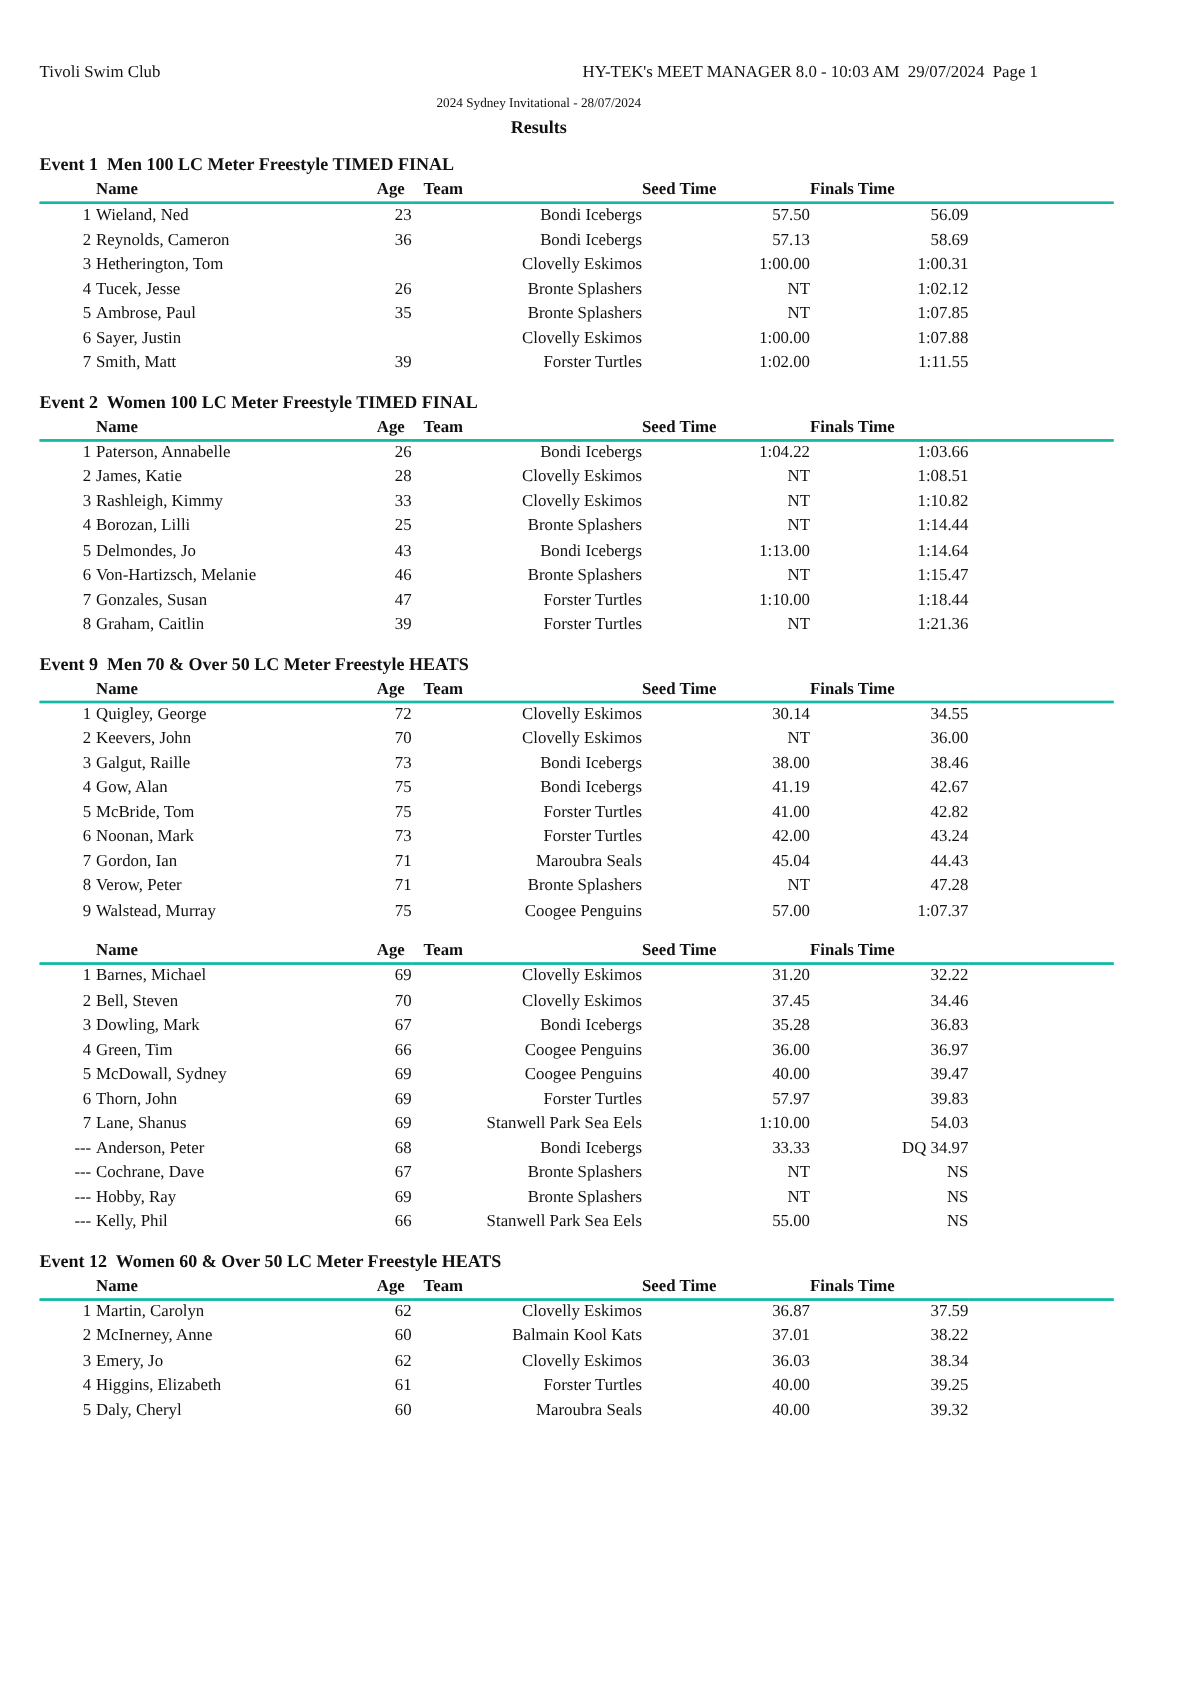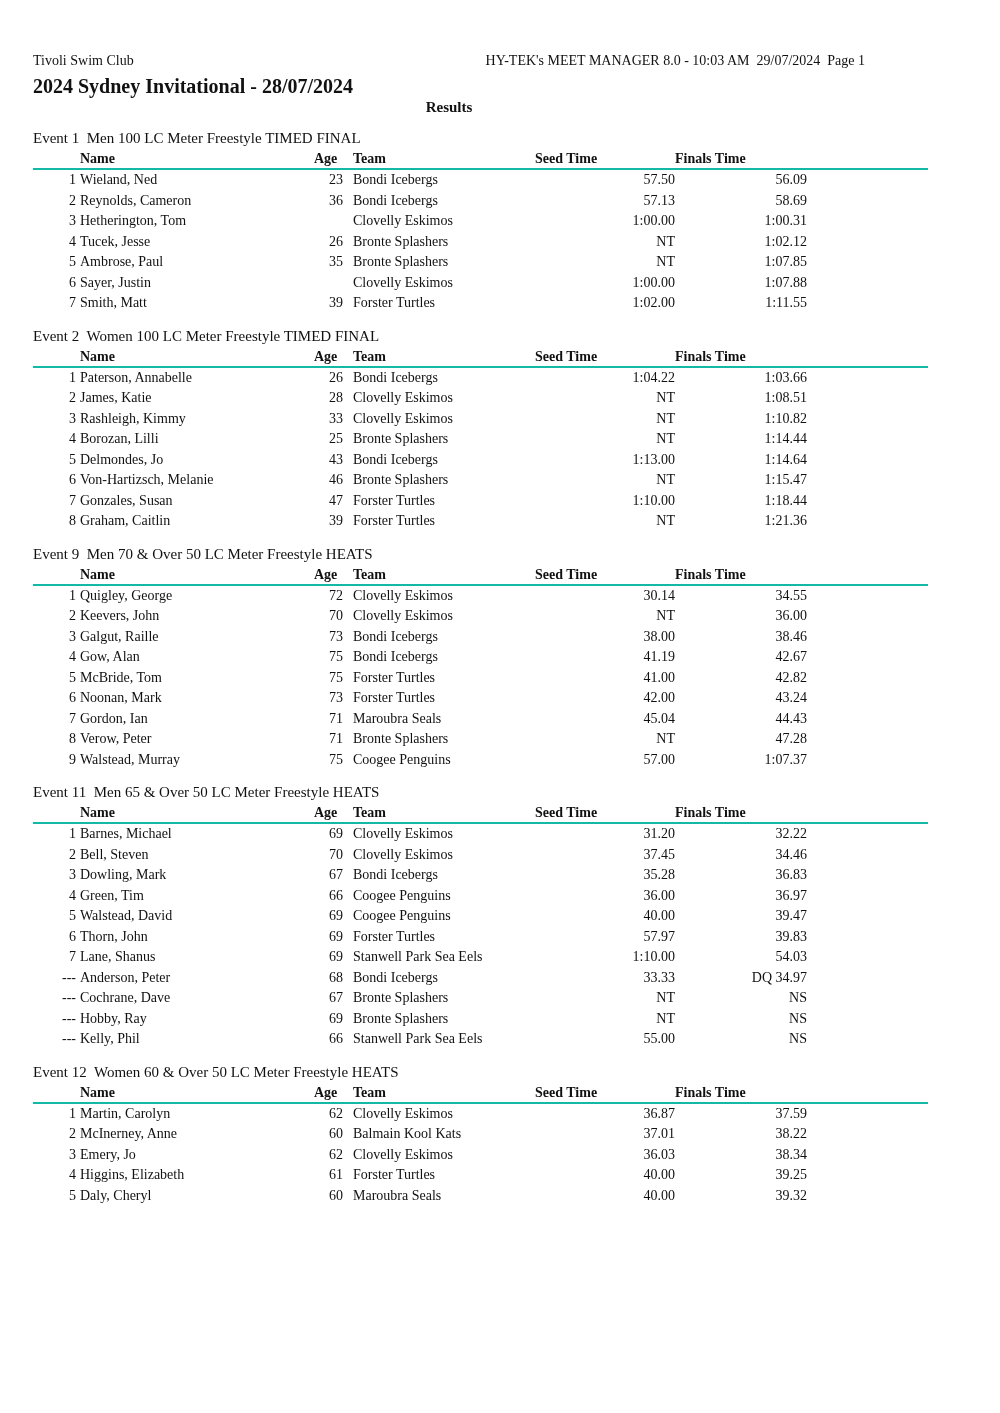--- a/index.html
+++ b/index.html
@@ -20,40 +20,40 @@
   }
   .page-header {
     display: flex;
     justify-content: space-between;
     align-items: baseline;
     font-size: 14px;
     line-height: 17px;
     white-space: pre;
   }
   .meet-title {
-    text-align: left;
-    font-weight: bold;
-    font-size: 20px;
+    text-align: center;
+    font-weight: normal;
+    font-size: 11px;
     line-height: 18px;
     margin-top: 8px;
   }
   .meet-subtitle {
     text-align: center;
     font-weight: bold;
     font-size: 15px;
     line-height: 18px;
     margin-top: 3px;
   }
   .event {
     margin-top: 13px;
   }
   .event-title {
     margin: 0;
     font-size: 15px;
-    font-weight: normal;
+    font-weight: bold;
     line-height: 19px;
     white-space: pre;
   }
   table.results {
     border-collapse: collapse;
     table-layout: fixed;
     width: 904px;
     margin-top: 1px;
   }
   table.results th {
@@ -69,21 +69,21 @@
     font-size: 14px;
     line-height: 20.5px;
     height: 20.5px;
     padding: 0;
     white-space: pre;
     overflow: visible;
   }
   .c-place  { text-align: right; }
   .c-name   { text-align: left; padding-left: 4px !important; }
   .c-age    { text-align: right; }
-  .c-team   { text-align: left; padding-left: 10px !important; }
+  .c-team   { text-align: right; padding-left: 10px !important; }
   .c-seed   { text-align: right; }
   .c-finals { text-align: right; font-family: Liberation Serif, serif; }
   .c-fill   { }
 </style>
 </head>
 <body>
 
 <main class="sheet">
   <div class="page-header">
     <span>Tivoli Swim Club</span>
@@ -387,21 +387,20 @@
               <td class="c-team">Coogee Penguins</td>
               <td class="c-seed">57.00</td>
               <td class="c-finals">1:07.37</td>
               <td class="c-fill"></td>
             </tr>
           </tbody>
     </table>
   </section>
 
   <section class="event">
-    <h2 class="event-title">Event 11  Men 65 &amp; Over 50 LC Meter Freestyle HEATS</h2>
     <table class="results">
       <colgroup>
         <col style="width:43px">
         <col style="width:238px">
         <col style="width:29px">
         <col style="width:192px">
         <col style="width:140px">
         <col style="width:132px">
         <col style="width:130px">
       </colgroup>
@@ -448,21 +447,21 @@
               <td class="c-place">4</td>
               <td class="c-name">Green, Tim</td>
               <td class="c-age">66</td>
               <td class="c-team">Coogee Penguins</td>
               <td class="c-seed">36.00</td>
               <td class="c-finals">36.97</td>
               <td class="c-fill"></td>
             </tr>
             <tr>
               <td class="c-place">5</td>
-              <td class="c-name">Walstead, David</td>
+              <td class="c-name">McDowall, Sydney</td>
               <td class="c-age">69</td>
               <td class="c-team">Coogee Penguins</td>
               <td class="c-seed">40.00</td>
               <td class="c-finals">39.47</td>
               <td class="c-fill"></td>
             </tr>
             <tr>
               <td class="c-place">6</td>
               <td class="c-name">Thorn, John</td>
               <td class="c-age">69</td>

